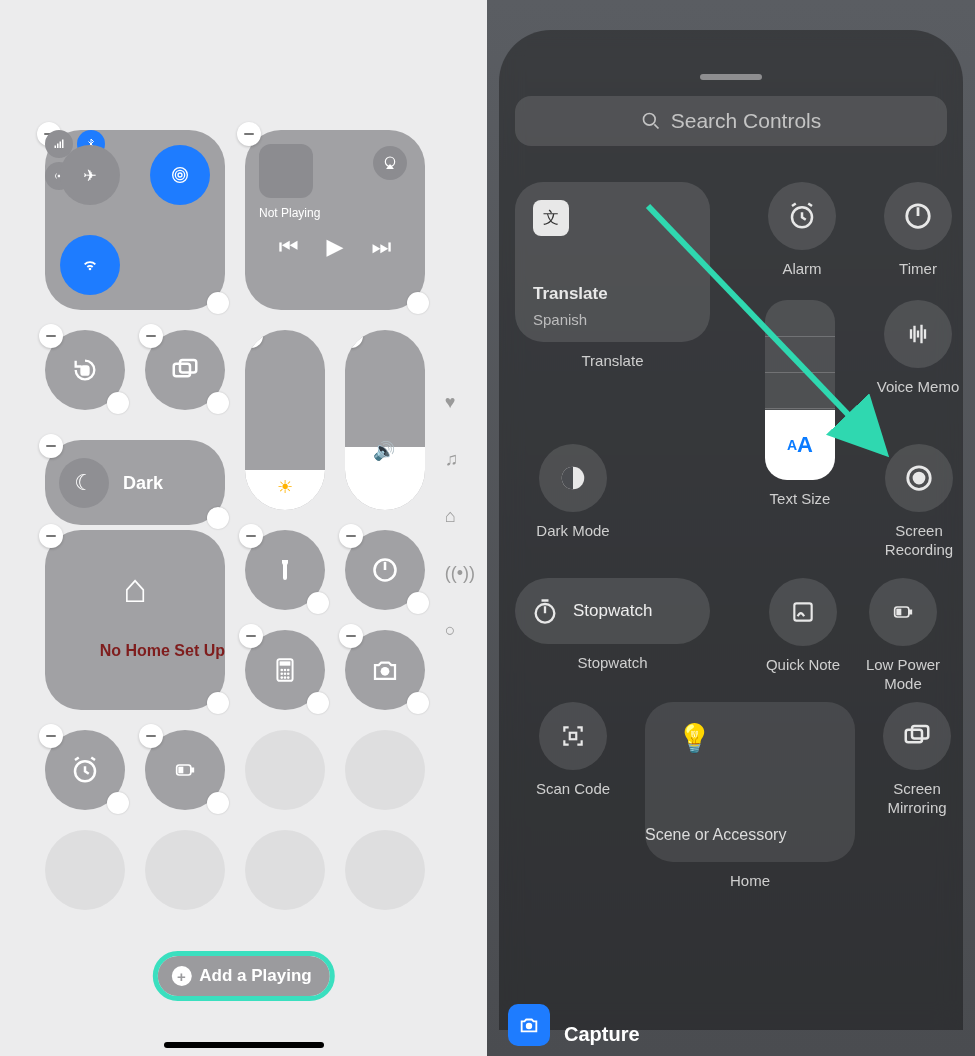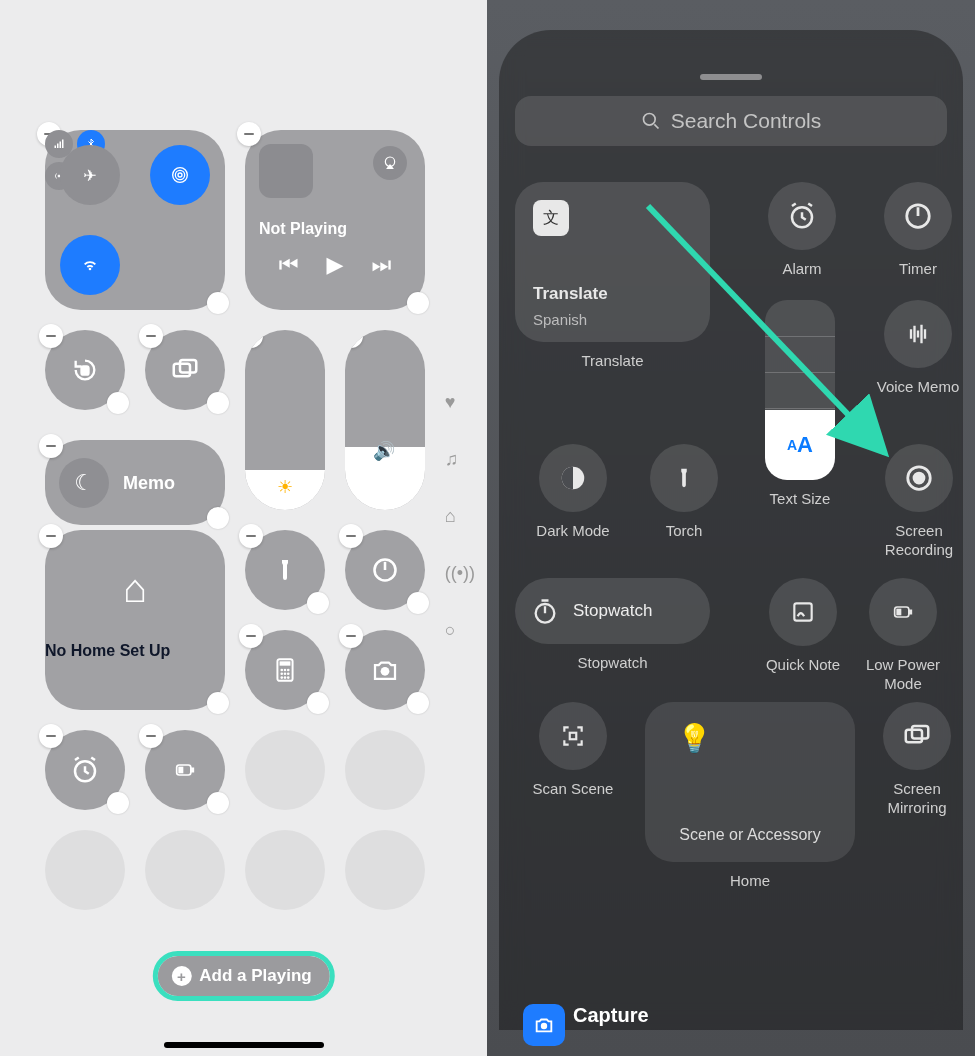--- a/index.html
+++ b/index.html
@@ -25,41 +25,41 @@
 .conn .plane{left:15px;top:15px;background:#8f8f93;color:#fff}
 .conn .adrop{right:15px;top:15px;background:#1e7cff}
 .conn .wifi{left:15px;bottom:15px;background:#1e7cff;color:#fff}
 .conn .mini{right:15px;bottom:15px;width:60px;height:60px;display:grid;grid-template-columns:1fr 1fr;grid-template-rows:1fr 1fr;gap:4px}
 .conn .mini>div{border-radius:50%;background:#8f8f93;display:flex;align-items:center;justify-content:center;font-size:12px;color:#fff}
 
 .music{left:200px;top:30px}
 .music .inner{padding:14px;color:#fff}
 .music .art{width:54px;height:54px;border-radius:12px;background:#8c8c90;display:inline-block;vertical-align:top}
 .music .cast{position:absolute;right:18px;top:16px;width:34px;height:34px;border-radius:50%;background:#8c8c90;display:flex;align-items:center;justify-content:center}
-.music .np{margin-top:22px;font-size:16px;font-weight:700}
+.music .np{margin-top:8px;font-size:12px;font-weight:400}
 .music .ctrls{margin-top:14px;display:flex;justify-content:center;gap:28px;font-size:22px}
 
 .rotlock{left:0;top:230px}
 .screenshare{left:100px;top:230px}
 
 .brightness{left:200px;top:230px;background:#a1a1a4}
 .brightness .fill{position:absolute;bottom:0;left:0;right:0;height:22%;background:#fff}
 .brightness .sun{position:absolute;bottom:12px;left:50%;transform:translateX(-50%);font-size:18px;color:#ffb200}
 
 .volume{left:300px;top:230px;background:#a1a1a4}
 .volume .fill{position:absolute;bottom:0;left:0;right:0;height:35%;background:#fff}
 .volume .spk{position:absolute;bottom:48px;left:50%;transform:translateX(-50%);font-size:18px;color:#17a9f9}
 
 .focus{left:0;top:340px}
 .focus .moon{position:absolute;left:14px;top:50%;transform:translateY(-50%);width:50px;height:50px;border-radius:50%;background:#8f8f93;display:flex;align-items:center;justify-content:center;color:#fff;font-size:22px}
 .focus .lbl{position:absolute;left:78px;top:50%;transform:translateY(-50%);color:#fff;font-size:18px;font-weight:600}
 
 .home{left:0;top:430px}
 .home .hicon{position:absolute;left:50%;top:36px;transform:translateX(-50%);color:#fff;font-size:40px}
-.home .htxt{position:absolute;left:0;right:0;top:112px;text-align:left;color:#0f172a;font-size:16px;font-weight:600}
+.home .htxt{position:absolute;left:0;right:0;top:112px;text-align:right;color:#7f1d1d;font-size:16px;font-weight:600}
 
 .torchl{left:200px;top:430px}
 .timerl{left:300px;top:430px}
 .calcl{left:200px;top:530px}
 .camL{left:300px;top:530px}
 .alarmL{left:0;top:630px}
 .lowpL{left:100px;top:630px}
 .empty{background:rgba(0,0,0,.06)}
 .e1{left:200px;top:630px}.e2{left:300px;top:630px}.e3{left:0;top:730px}.e4{left:100px;top:730px}.e5{left:200px;top:730px}.e6{left:300px;top:730px}
 
@@ -112,26 +112,26 @@
 
 .qnote{left:242px;top:396px;width:92px}
 .lowpR{left:338px;top:396px;width:100px}
 
 .scan{left:8px;top:520px;width:100px}
 .mirror{left:352px;top:520px;width:100px}
 
 .homeR{left:130px;top:520px;width:210px}
 .homeR .card{height:160px;border-radius:28px;background:rgba(255,255,255,.1);position:relative}
 .homeR .bulb{position:absolute;left:32px;top:20px;color:#fff;font-size:28px}
-.homeR .hlbl{position:absolute;left:0;right:0;bottom:18px;text-align:center;color:#dcdcdc;font-size:16px}
+.homeR .hlbl{position:absolute;left:0;right:0;bottom:18px;text-align:left;color:#dcdcdc;font-size:16px}
 .homeR .gcap{margin-top:10px}
 
 .recog{left:8px;top:662px;width:104px}
 
-.capture{position:absolute;left:36px;bottom:10px;display:flex;align-items:flex-start;gap:8px;z-index:3}
+.capture{position:absolute;left:21px;bottom:10px;display:flex;align-items:flex-end;gap:14px;z-index:3}
 .capture .cic{width:42px;height:42px;border-radius:10px;background:#1e7cff;display:flex;align-items:center;justify-content:center;color:#fff;font-size:20px}
 .capture .clbl{color:#fff;font-size:20px;font-weight:600}
 
 
 .arrow{position:absolute;z-index:5;pointer-events:none}
 svg.icon{width:1em;height:1em;display:block}
 </style>
 </head>
 <body>
 
@@ -235,21 +235,21 @@
     <div class="tile vcol volume">
         <div class="rm" style="top:-6px;left:-6px"></div>
         <div class="fill"></div>
         <div class="spk">🔊</div>
       </div>
 
     <div class="tile med focus">
       <div class="rm" style="top:-6px;left:-6px"></div>
         <div class="rz"></div>
       <div class="moon">☾</div>
-      <div class="lbl">Memo</div>
+      <div class="lbl">Dark</div>
     </div>
 
     <div class="tile sq home">
       <div class="rm" style="top:-6px;left:-6px"></div>
         <div class="rz"></div>
       <div class="hicon">⌂</div>
       <div class="htxt">No Home Set Up</div>
     </div>
 
     <div class="tile cir torchl">
@@ -412,28 +412,20 @@
         </div>
 
       <div class="gitem vmemo">
           <div class="gcircle">
             <svg viewBox="0 0 24 24" width="34" height="28" stroke="#e8e8e8" stroke-width="2">
               <path d="M3 12v0M6 8v8M9 5v14M12 9v6M15 4v16M18 8v8M21 12v0"></path>
             </svg>
           </div>
           <div class="gcap">Voice Memo</div>
         </div>
-      <div class="gitem torchR">
-          <div class="gcircle">
-            <svg viewBox="0 0 24 24" width="22" height="30" fill="#e8e8e8">
-              <path d="M9 2h6v3l-1 2v13a2 2 0 01-4 0V7L9 5z"></path>
-            </svg>
-          </div>
-          <div class="gcap">Torch</div>
-        </div>
       <div class="gitem screc">
           <div class="gcircle">
             <svg viewBox="0 0 24 24" width="30" height="30" fill="none" stroke="#e8e8e8" stroke-width="2.2">
               <circle cx="12" cy="12" r="9"></circle>
               <circle cx="12" cy="12" r="4" fill="#e8e8e8"></circle>
             </svg>
           </div>
           <div class="gcap" style="white-space:pre-line">Screen
 Recording</div>
         </div>
@@ -470,21 +462,21 @@
 Mode</div>
         </div>
 
       <div class="gitem scan">
           <div class="gcircle">
             <svg viewBox="0 0 24 24" width="26" height="26" fill="none" stroke="#e8e8e8" stroke-width="2">
               <path d="M4 8V4h4M20 8V4h-4M4 16v4h4M20 16v4h-4"></path>
               <rect x="9" y="9" width="6" height="6"></rect>
             </svg>
           </div>
-          <div class="gcap">Scan Scene</div>
+          <div class="gcap">Scan Code</div>
         </div>
       <div class="gitem mirror">
           <div class="gcircle">
             <svg viewBox="0 0 24 24" width="30" height="30" fill="none" stroke="#e8e8e8" stroke-width="2">
               <rect x="3" y="7" width="13" height="10" rx="2"></rect>
               <rect x="8" y="4" width="13" height="10" rx="2"></rect>
             </svg>
           </div>
           <div class="gcap" style="white-space:pre-line">Screen
 Mirroring</div>

